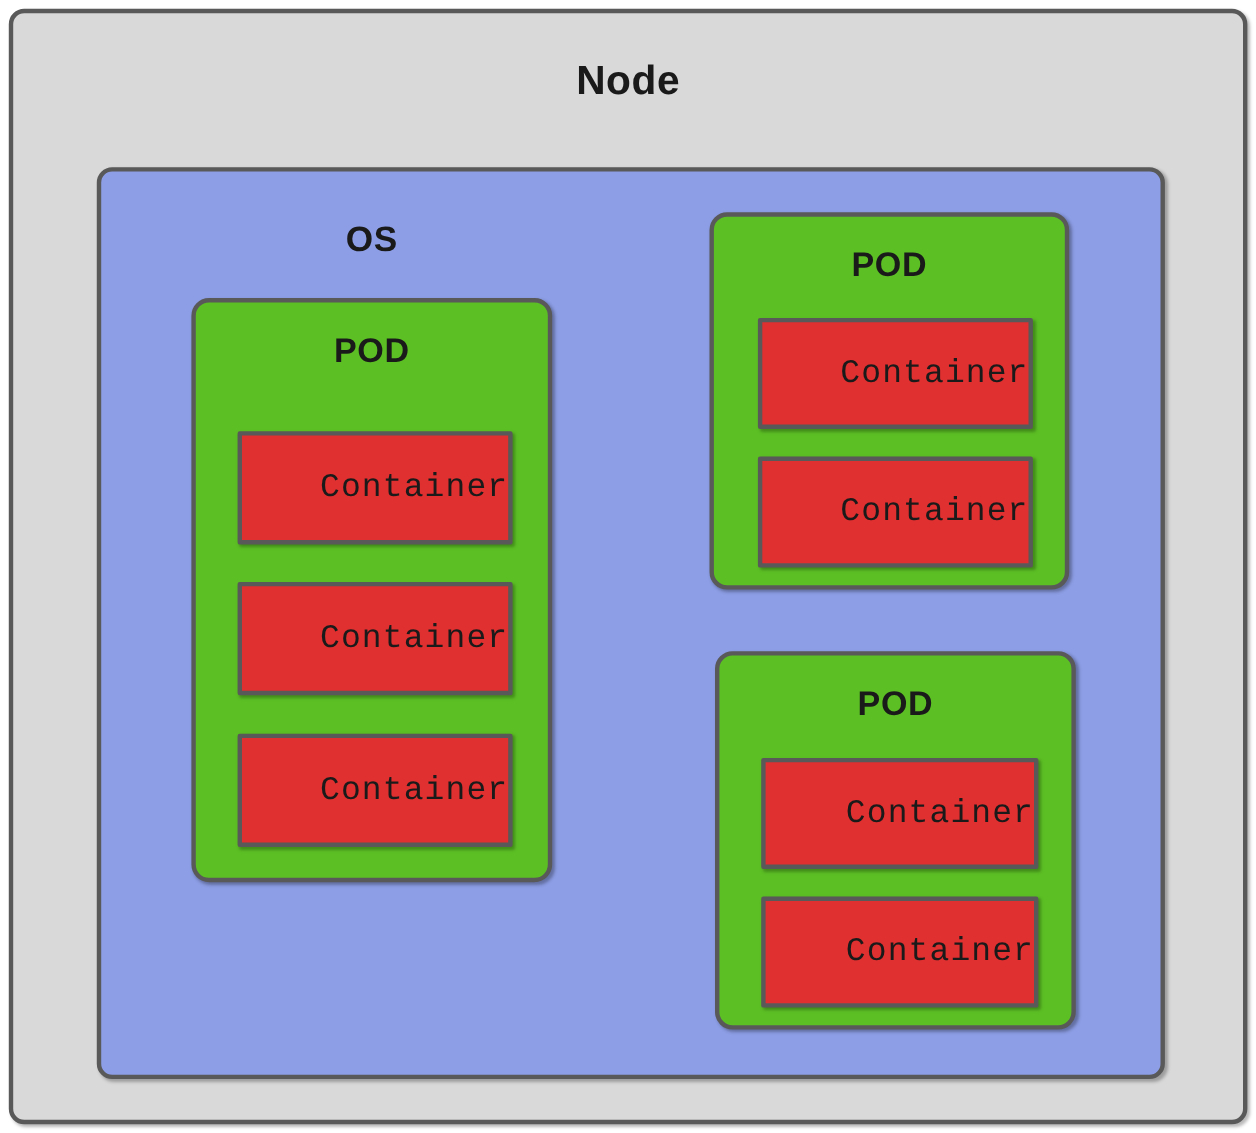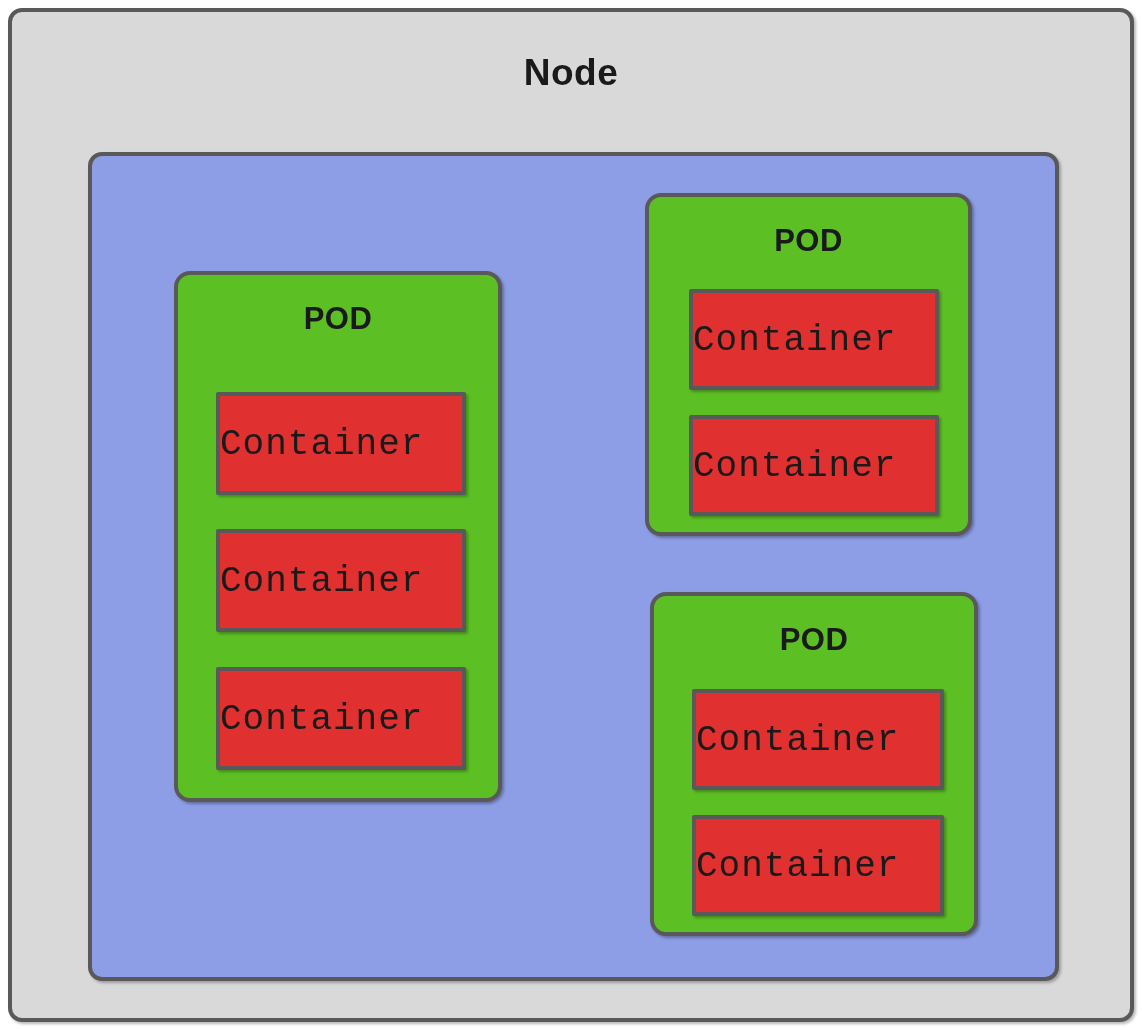--- a/index.html
+++ b/index.html
@@ -106,38 +106,39 @@
     top: 26px;
     user-select: none;
   }
 
   .container-label {
     position: absolute;
     left: 0;
     width: 100%;
     top: 50%;
     transform: translateY(-50%);
-    text-align: left;
+    text-align: right;
     color: #1a1a1a;
     font-family: "Liberation Mono", monospace;
-    font-size: 36px;
+    font-size: 30px;
     letter-spacing: 1px;
     white-space: nowrap;
     user-select: none;
   }
 </style>
 </head>
 <body>
 
 <div id="canvas">
 
   <div class="box node-box"></div>
   <div class="title-label node-title">Node</div>
 
   <div class="box os-box"></div>
+  <div class="title-label os-title">OS</div>
 
   <div class="box pod-box pod-left">
     <div class="pod-title">POD</div>
     <div class="container-box" style="left:38px; top:117px; width:250px; height:103px;">
       <div class="container-label">Container</div>
     </div>
     <div class="container-box" style="left:38px; top:254px; width:250px; height:103px;">
       <div class="container-label">Container</div>
     </div>
     <div class="container-box" style="left:38px; top:392px; width:250px; height:103px;">

